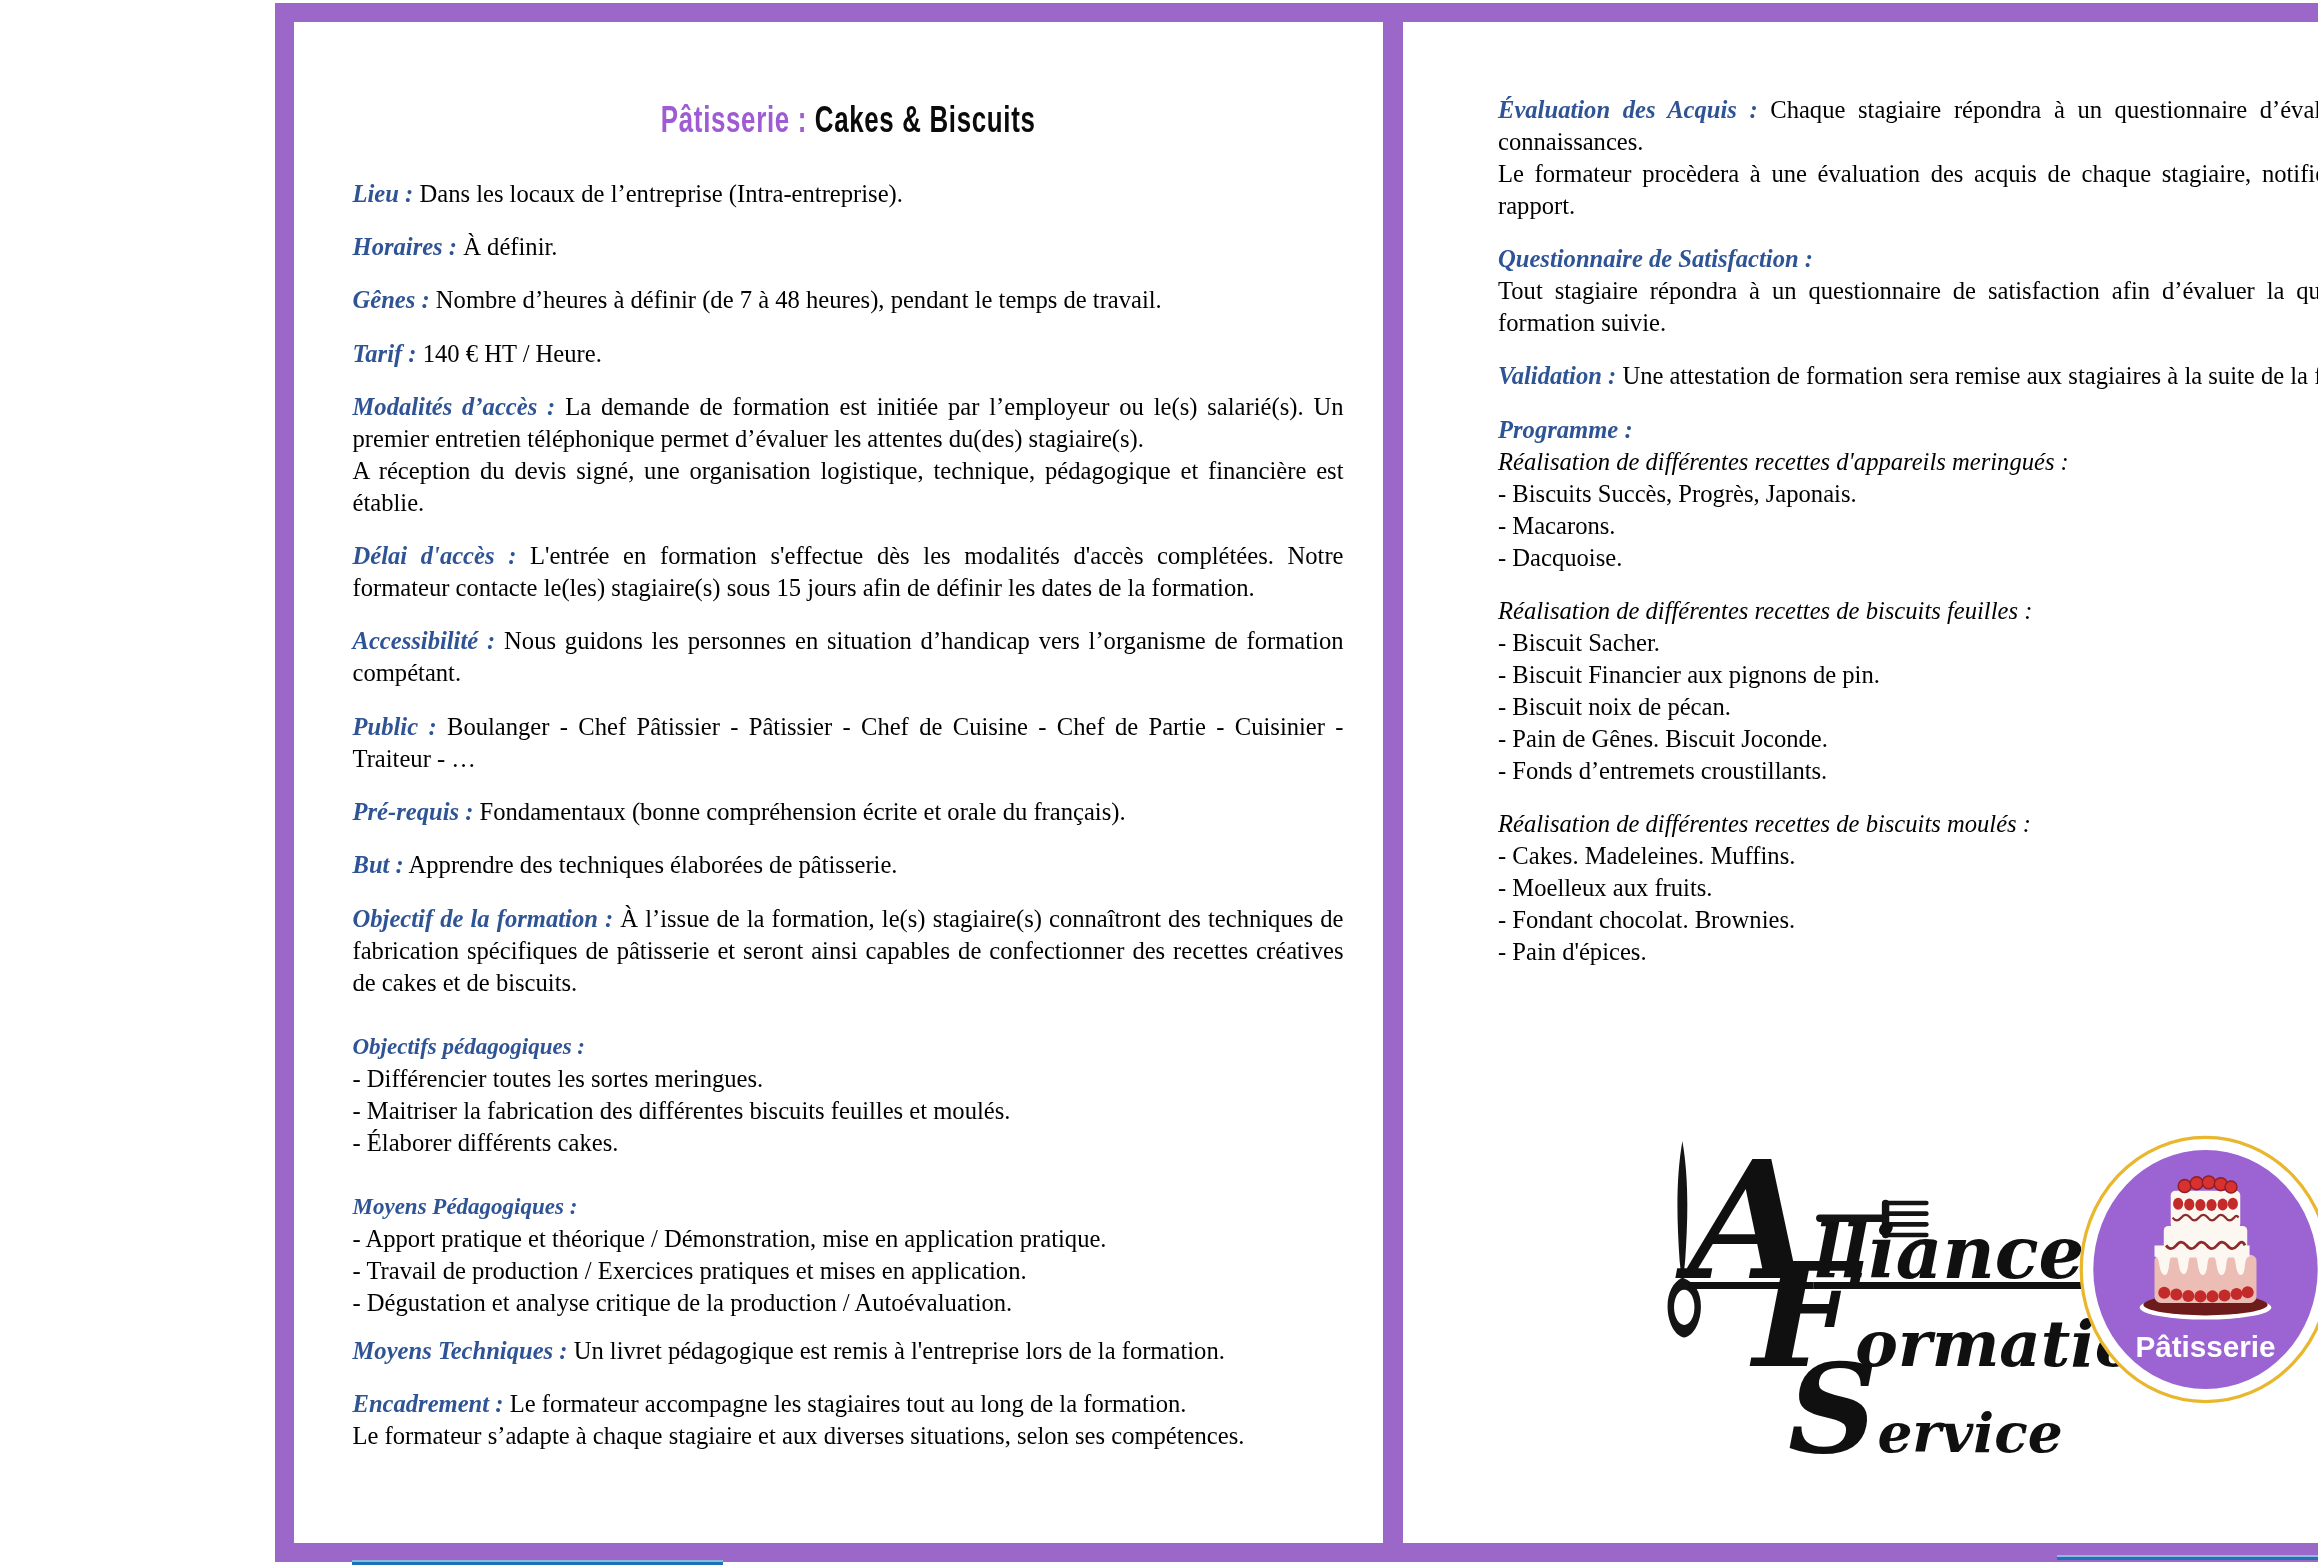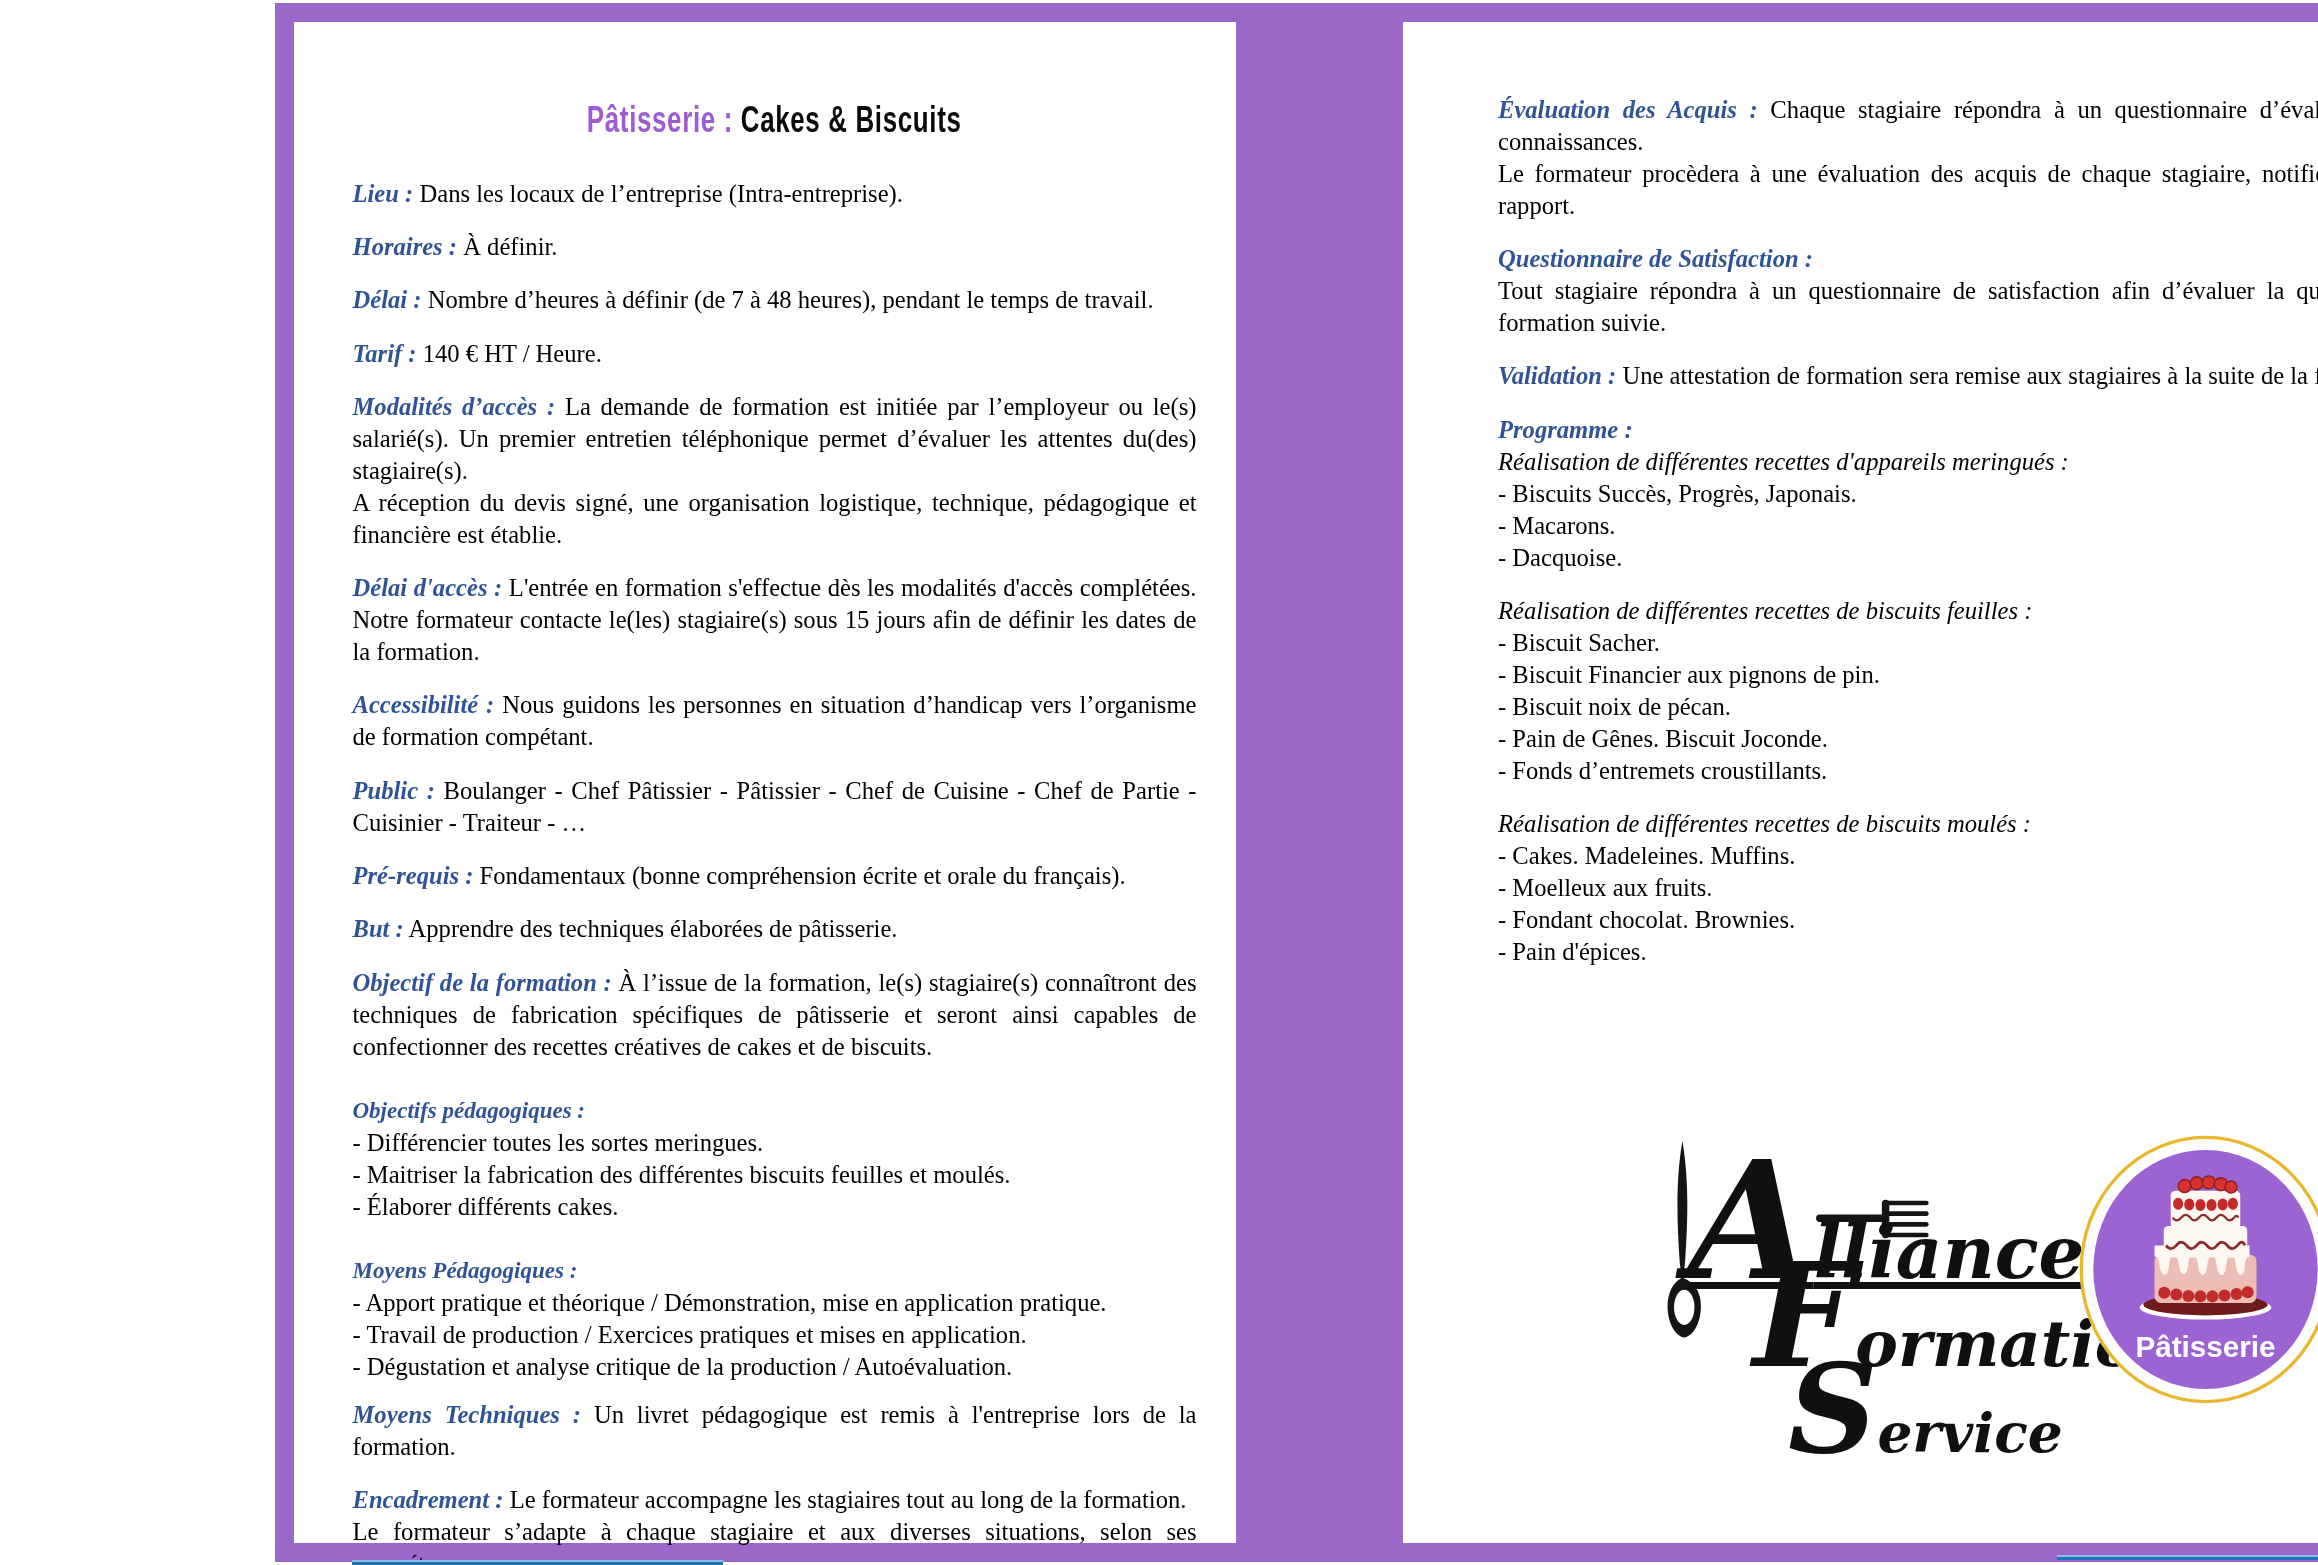--- a/index.html
+++ b/index.html
@@ -10,21 +10,21 @@
     --footer-rule-dark:#1E72B8;
     --badge-purple:#9C63D2;
     --badge-ring-gold:#E9B72D;
   }
   *{margin:0;padding:0;box-sizing:border-box;}
   html,body{width:2782px;height:1565px;background:#ffffff;}
   body{font-family:"Liberation Serif","DejaVu Serif",serif;color:#000;}
   .canvas{position:relative;width:2782px;height:1565px;background:#fff;overflow:hidden;}
   .spread{position:absolute;left:275px;top:3.2px;width:2229px;height:1559px;background:var(--frame-purple);}
   .panel{position:absolute;top:18.5px;height:1521px;background:#fff;}
-  .panel-left{left:18.5px;width:942px;}
+  .panel-left{left:18.5px;width:1089px;}
   .panel-right{left:1128px;width:1083px;}
   .content{position:relative;width:100%;height:100%;}
   .panel-left .content{padding:0 39px 0 59px;}
   .panel-right .content{padding:0 58px 0 95px;}
 
   .title{margin:77px 0 27px 0;text-align:center;white-space:nowrap;line-height:42px;}
   .title-scale{display:inline-block;transform:scaleX(0.72);transform-origin:center;
     font-family:"Liberation Sans",sans-serif;font-weight:bold;font-size:36px;letter-spacing:0.9px;}
   .title-prefix{color:var(--title-purple);}
   .title-rest{color:#0a0a0a;}
@@ -65,21 +65,21 @@
       <div class="content">
 
         <div class="title">
           <span class="title-scale"><span class="title-prefix">Pâtisserie :</span> <span class="title-rest">Cakes &amp; Biscuits</span></span>
         </div>
 
         <p class="sec"><span class="lbl">Lieu :</span> <span>Dans les locaux de l’entreprise (Intra-entreprise).</span></p>
 
         <p class="sec"><span class="lbl">Horaires :</span> <span>À définir.</span></p>
 
-        <p class="sec"><span class="lbl">Délai :</span> <span>Nombre d’heures à définir (de 7 à 48 heures), pendant le temps de travail.</span></p>
+        <p class="sec"><span class="lbl">Gênes :</span> <span>Nombre d’heures à définir (de 7 à 48 heures), pendant le temps de travail.</span></p>
 
         <p class="sec"><span class="lbl">Tarif :</span> <span>140 € HT / Heure.</span></p>
 
         <p class="sec m0"><span class="lbl">Modalités d’accès :</span> <span>La demande de formation est initiée par l’employeur ou le(s) salarié(s). Un premier entretien téléphonique permet d’évaluer les attentes du(des) stagiaire(s).</span></p>
         <p class="sec">A réception du devis signé, une organisation logistique, technique, pédagogique et financière est établie.</p>
 
         <p class="sec"><span class="lbl">Délai d'accès :</span> <span>L'entrée en formation s'effectue dès les modalités d'accès complétées. Notre formateur contacte le(les) stagiaire(s) sous 15 jours afin de définir les dates de la formation.</span></p>
 
         <p class="sec"><span class="lbl">Accessibilité :</span> <span>Nous guidons les personnes en situation d’handicap vers l’organisme de formation compétant.</span></p>
 

